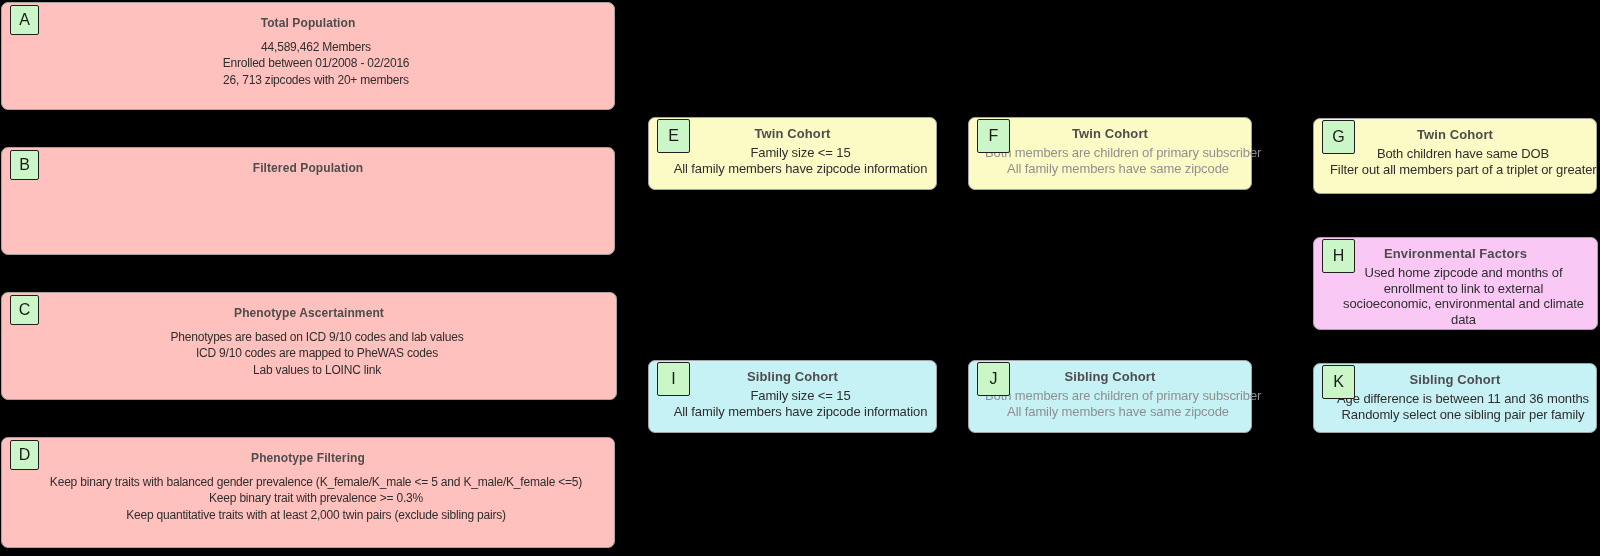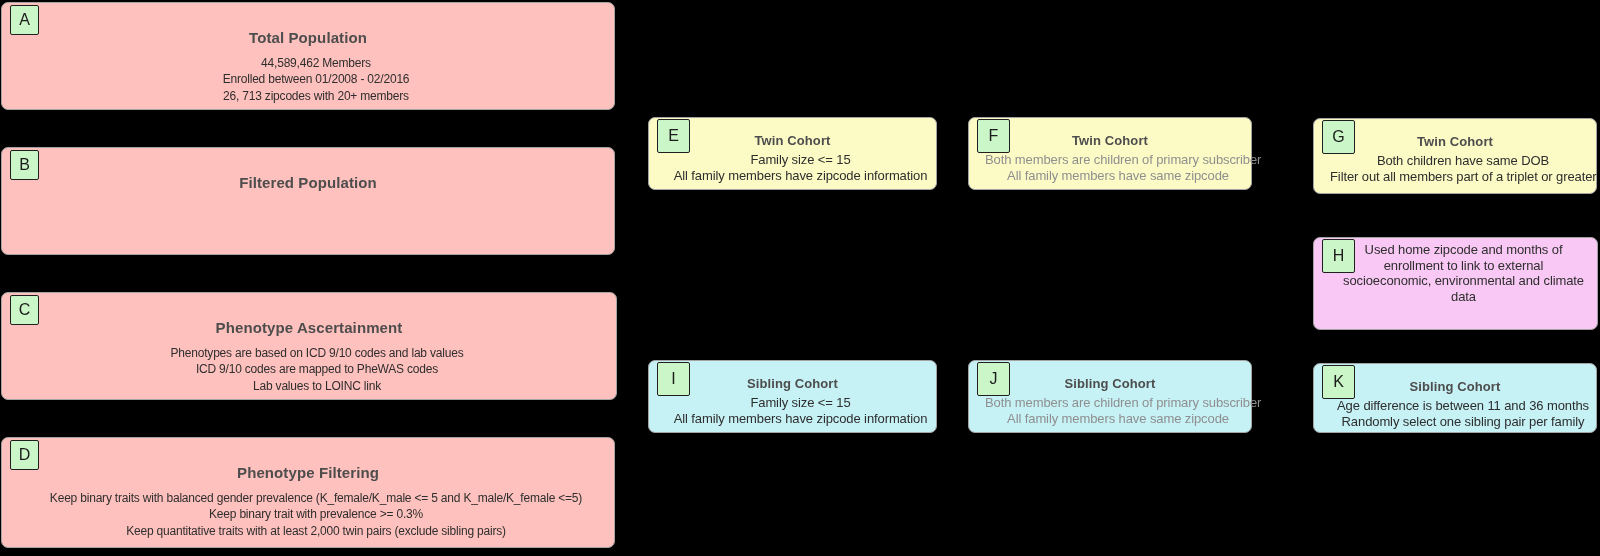--- a/index.html
+++ b/index.html
@@ -33,23 +33,23 @@
   .badge{
     position:absolute;left:8px;top:1px;width:33px;height:34px;
     box-sizing:border-box;background:var(--badge_green);
     border:1.6px solid var(--badge_border);border-radius:2px;
     display:flex;align-items:center;justify-content:center;
     font-size:16px;color:#1c1c1c;
   }
   .big .badge{width:29px;height:30px;top:2px;left:8px;}
   .title{
     font-weight:bold;color:var(--title_text);
-    font-size:13px;padding-top:15px;letter-spacing:.1px;
+    font-size:13px;padding-top:8px;letter-spacing:.1px;
   }
-  .big .title{font-size:15px;padding-top:26px;}
+  .big .title{font-size:12px;padding-top:13px;}
   .body{
     margin-top:4px;font-size:13px;letter-spacing:-0.1px;
     color:var(--body_text);line-height:15.6px;
   }
   .big .body{margin-top:9px;font-size:12px;letter-spacing:-0.2px;line-height:16.4px;}
   .line{white-space:nowrap;margin-left:16px;}
   .line.xtight{font-size:11.6px;letter-spacing:-0.3px;}
   .muted .body{color:var(--muted_text);}
   .box-h .body{padding:0 12px;line-height:15.5px;}
   .box-h .line{white-space:normal;}
@@ -128,20 +128,21 @@
     <div class="badge">G</div>
     <div class="title">Twin Cohort</div>
     <div class="body">
       <div class="line">Both children have same DOB</div>
       <div class="line">Filter out all members part of a triplet or greater</div>
     </div>
   </div>
 
   <div class="node magenta box-h">
     <div class="badge">H</div>
+    <div class="title">Environmental Factors</div>
     <div class="body">
       <div class="line">Used home zipcode and months of enrollment to link to external socioeconomic, environmental and climate data</div>
     </div>
   </div>
 
   <div class="node cyan box-i">
     <div class="badge">I</div>
     <div class="title">Sibling Cohort</div>
     <div class="body">
       <div class="line">Family size &lt;= 15</div>

